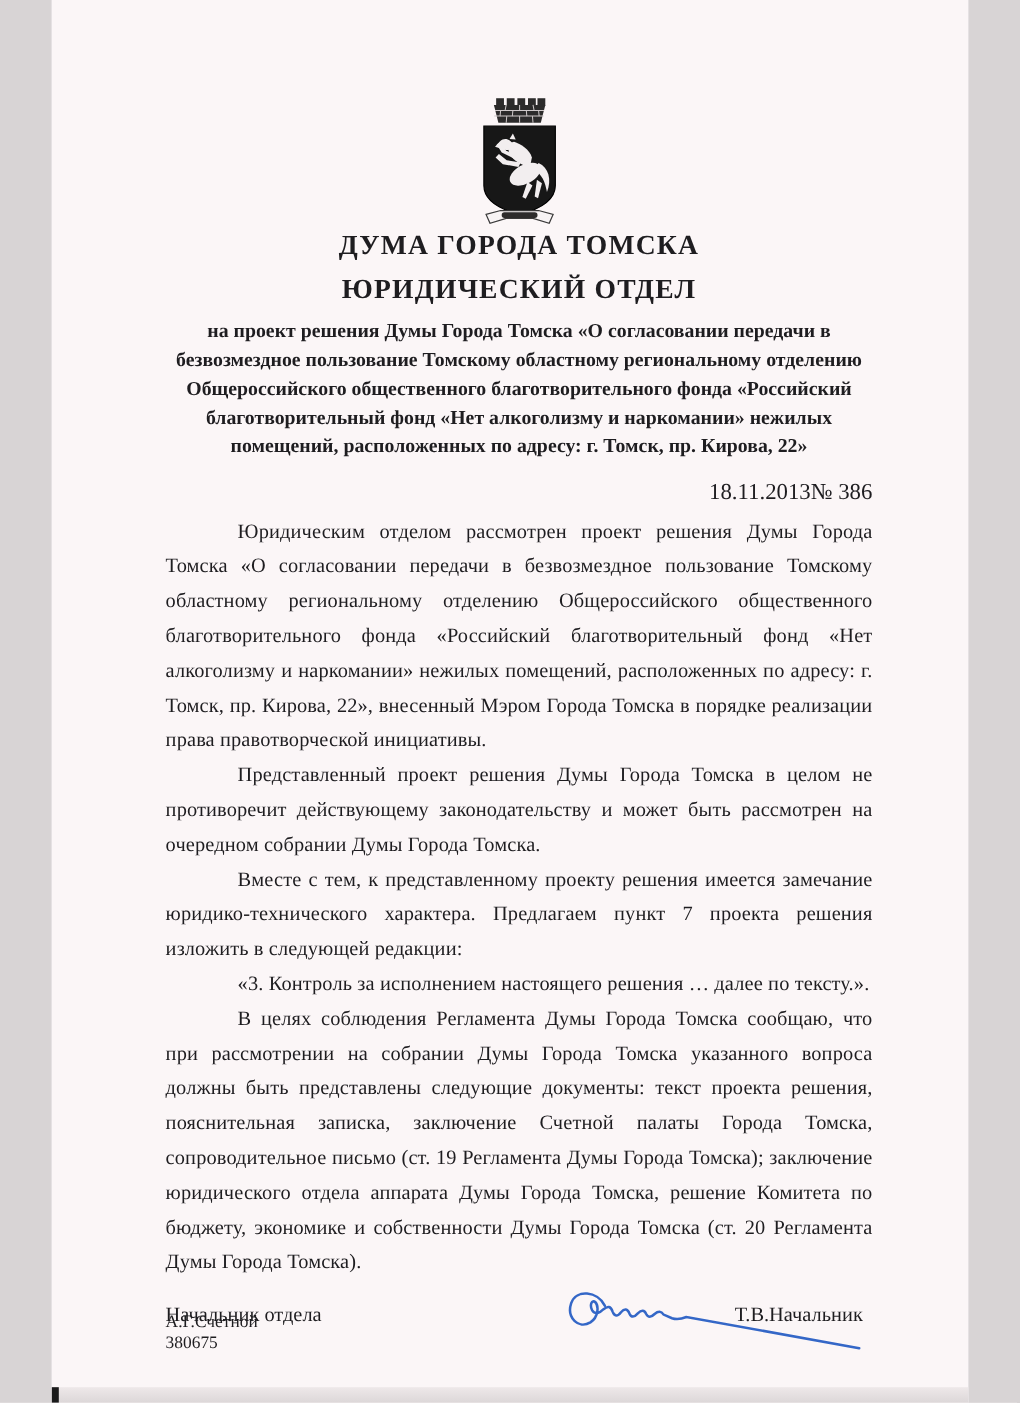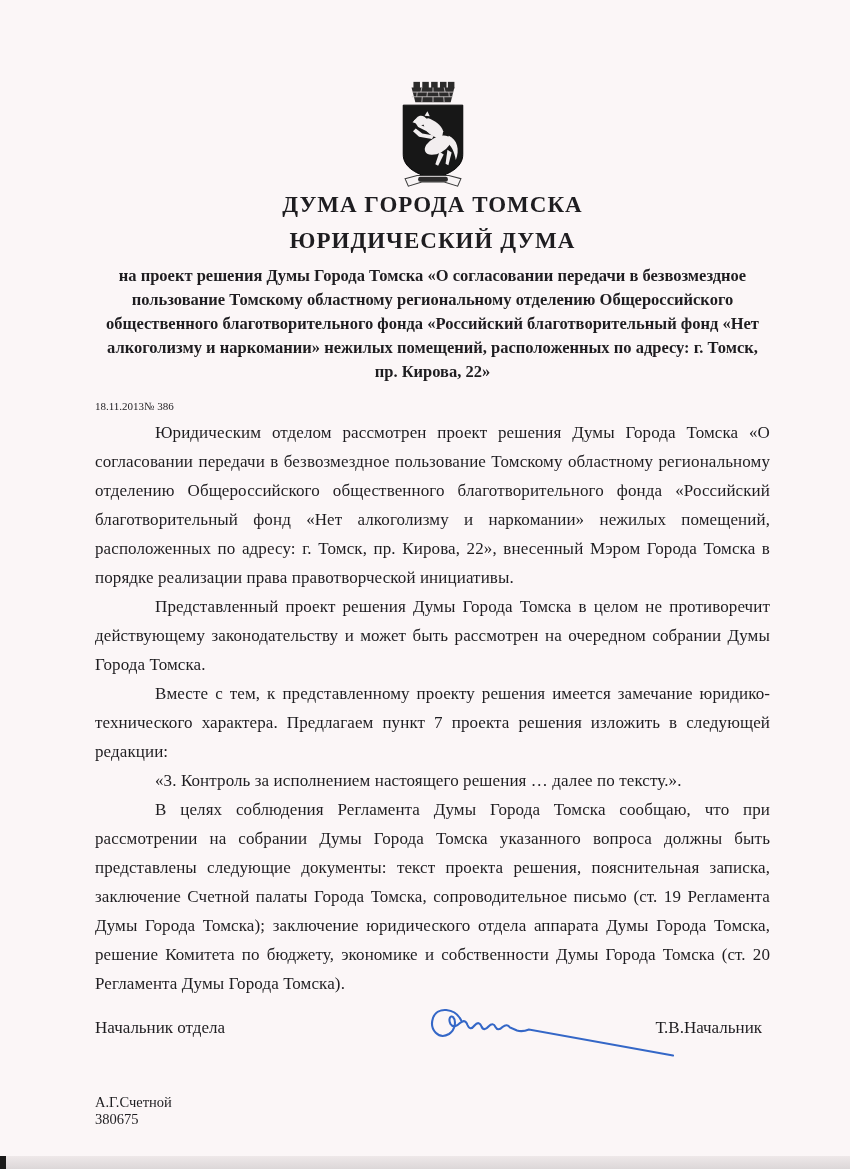--- a/index.html
+++ b/index.html
@@ -2,21 +2,21 @@
 <html lang="ru"><head>
 <meta charset="utf-8">
 <style>
   html,body{margin:0;padding:0;}
   body{
     background:#d8d4d5;
     font-family:"Liberation Serif","DejaVu Serif",serif;
   }
   .page{
     position:relative;
-    width:850px;height:1169px;
+    width:764px;height:1169px;
     margin:0 auto;
     background:#fbf6f7;
     color:#1e1d20;
     box-sizing:border-box;
     padding:80px 80px 0 95px;
     overflow:hidden;
   }
   .crest{
     display:block;
     margin:0 auto;
@@ -48,24 +48,24 @@
   .doc-subject{
     margin:10px auto 16px auto;
     max-width:680px;
     text-align:center;
     font-size:16.5px;
     font-weight:bold;
     line-height:24px;
   }
   .date-row{
     display:flex;
-    justify-content:flex-start;
+    justify-content:flex-end;
     align-items:baseline;
     margin-top:12px;
-    font-size:11px;
+    font-size:19px;
   }
   .body-text{margin-top:6px;}
   .body-text p{
     margin:0;
     font-size:17px;
     line-height:29px;
     text-align:justify;
     text-indent:60px;
     letter-spacing:0.1px;
   }
@@ -149,21 +149,21 @@
       <path d="M67,60 C76,64 79,75 74.5,86 C73,77 70,70 63,66 Z"></path>
     </g>
 
     <g>
       <path d="M20,106 L33,102.5 L67,102.5 L80,106 L76.5,114 L62,109.5 L38,109.5 L23.5,114 Z" fill="#f7f3f4" stroke="#3a3a3a" stroke-width="1.1"></path>
       <rect x="34" y="104" width="32" height="5.2" rx="2.4" fill="#2d2c2c"></rect>
     </g>
   </svg>
 
   <h1 class="org-name">ДУМА ГОРОДА ТОМСКА</h1>
-  <h2 class="dept-name">ЮРИДИЧЕСКИЙ ДУМА</h2>
+  <h2 class="dept-name">ЮРИДИЧЕСКИЙ ОТДЕЛ</h2>
 
 
   <p class="doc-subject">на проект решения Думы Города Томска «О согласовании передачи в безвозмездное пользование Томскому областному региональному отделению Общероссийского общественного благотворительного фонда «Российский благотворительный фонд «Нет алкоголизму и наркомании» нежилых помещений, расположенных по адресу: г. Томск, пр. Кирова, 22»</p>
 
   <div class="date-row">
     <span>18.11.2013</span>
     <span>№ 386</span>
   </div>
 
   <div class="body-text">

